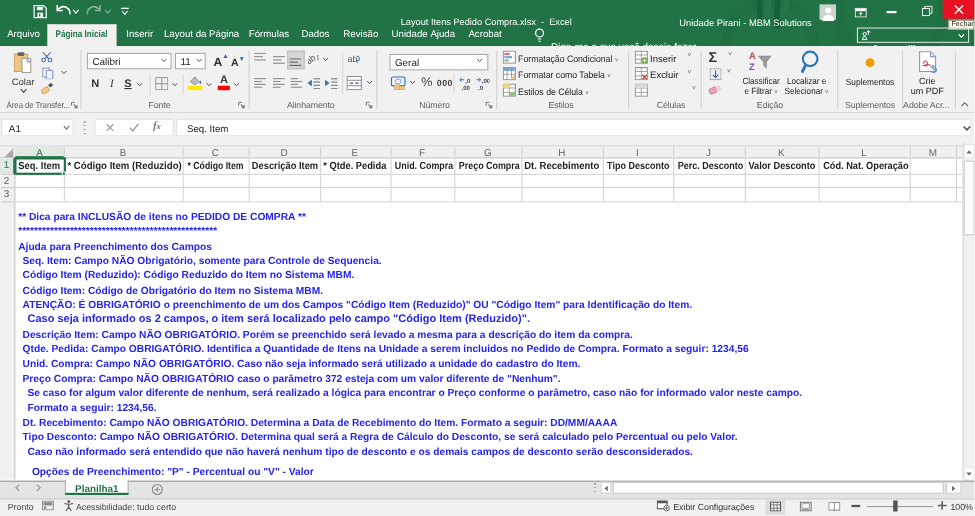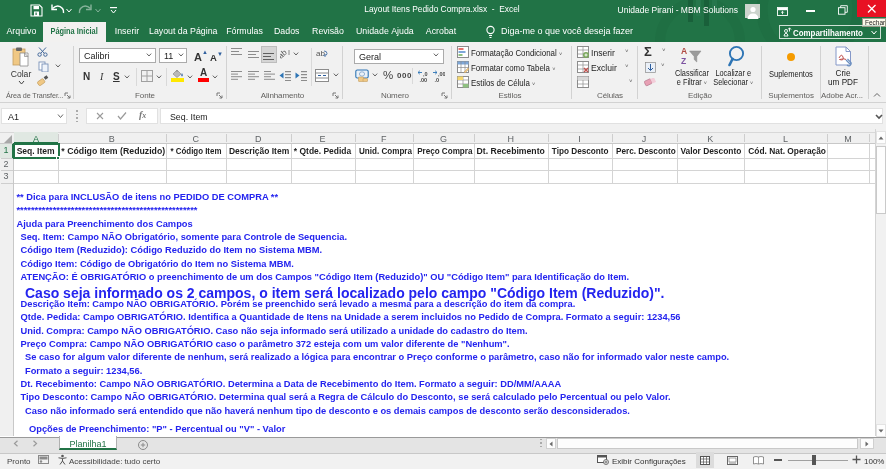--- a/index.html
+++ b/index.html
@@ -1,18 +1,18 @@
 <!DOCTYPE html>
 <html><head><meta charset="utf-8"><style>
 *{margin:0;padding:0;box-sizing:border-box;}
 html,body{width:886px;height:469px;overflow:hidden;}
 body{font-family:"Liberation Sans",sans-serif;position:relative;background:#fff;}
 .ab{position:absolute;}
 .grn{background:#217346;}
-.w{color:#fff;}
+.w{color:#fff;margin-top:11px;}
 .lbl{font-size:8px;color:#605f5d;letter-spacing:-0.1px;}
 .sep{position:absolute;width:1px;background:#d2d2d2;}
 .car{font-size:6px;color:#555;}
 svg{display:block;}
 </style></head><body>
 
 <div class="ab grn" style="left:0;top:0;width:886px;height:42px;"></div>
 <div class="ab" style="left:640px;top:0;width:220px;height:42px;overflow:hidden;opacity:1;">
 <svg width="220" height="42" viewBox="0 0 220 42">
 <circle cx="60" cy="42" r="40" fill="none" stroke="#1f6f43" stroke-width="10"></circle>
@@ -581,21 +581,21 @@
 <div class="ab" style="left:744px;top:146.4px;width:83px;text-align:center;font-size:9.3px;font-weight:bold;color:#1f1f1f;white-space:nowrap;"><span style="display:inline-block;transform:scaleX(0.9);transform-origin:50% 50%;">Cód. Nat. Operação</span></div>
 <div class="ab" style="left:13px;top:142.9px;width:47.1px;height:15.799999999999983px;border:2px solid #217346;"></div>
 <div class="ab" style="left:55.5px;top:156.2px;width:4px;height:4px;background:#217346;border:1px solid #fff;"></div>
 <div class="ab" style="left:16.5px;top:192.0px;font-size:9.3px;font-weight:bold;color:#2424ef;white-space:nowrap;">** Dica para INCLUSÃO de itens no PEDIDO DE COMPRA **</div>
 <div class="ab" style="left:16.5px;top:205.3px;font-size:9.3px;font-weight:bold;color:#2424ef;white-space:nowrap;">**************************************************</div>
 <div class="ab" style="left:16.5px;top:218.7px;font-size:9.3px;font-weight:bold;color:#2424ef;white-space:nowrap;">Ajuda para Preenchimento dos Campos</div>
 <div class="ab" style="left:20.5px;top:232.1px;font-size:9.3px;font-weight:bold;color:#2424ef;white-space:nowrap;">Seq. Item: Campo NÃO Obrigatório, somente para Controle de Sequencia.</div>
 <div class="ab" style="left:20.5px;top:245.4px;font-size:9.3px;font-weight:bold;color:#2424ef;white-space:nowrap;">Código Item (Reduzido): Código Reduzido do Item no Sistema MBM.</div>
 <div class="ab" style="left:20.5px;top:258.8px;font-size:9.3px;font-weight:bold;color:#2424ef;white-space:nowrap;">Código Item: Código de Obrigatório do Item no Sistema MBM.</div>
 <div class="ab" style="left:20.5px;top:272.1px;font-size:9.3px;font-weight:bold;color:#2424ef;white-space:nowrap;">ATENÇÃO: É OBRIGATÓRIO o preenchimento de um dos Campos "Código Item (Reduzido)" OU "Código Item" para Identificação do Item.</div>
-<div class="ab" style="left:25px;top:285.4px;font-size:14px;font-weight:bold;color:#2424ef;white-space:nowrap;">Caso seja informado os 2 campos, o item será localizado pelo campo "Código Item (Reduzido)".</div>
+<div class="ab" style="left:25px;top:285.4px;font-size:10px;font-weight:bold;color:#2424ef;white-space:nowrap;">Caso seja informado os 2 campos, o item será localizado pelo campo "Código Item (Reduzido)".</div>
 <div class="ab" style="left:20.5px;top:298.8px;font-size:9.3px;font-weight:bold;color:#2424ef;white-space:nowrap;">Descrição Item: Campo NÃO OBRIGATÓRIO. Porém se preenchido será levado a mesma para a descrição do item da compra.</div>
 <div class="ab" style="left:20.5px;top:312.1px;font-size:9.3px;font-weight:bold;color:#2424ef;white-space:nowrap;">Qtde. Pedida: Campo OBRIGATÓRIO. Identifica a Quantidade de Itens na Unidade a serem incluidos no Pedido de Compra. Formato a seguir: 1234,56</div>
 <div class="ab" style="left:20.5px;top:325.5px;font-size:9.3px;font-weight:bold;color:#2424ef;white-space:nowrap;">Unid. Compra: Campo NÃO OBRIGATÓRIO. Caso não seja informado será utilizado a unidade do cadastro do Item.</div>
 <div class="ab" style="left:20.5px;top:338.9px;font-size:9.3px;font-weight:bold;color:#2424ef;white-space:nowrap;">Preço Compra: Campo NÃO OBRIGATÓRIO caso o parâmetro 372 esteja com um valor diferente de "Nenhum".</div>
 <div class="ab" style="left:25px;top:352.2px;font-size:9.3px;font-weight:bold;color:#2424ef;white-space:nowrap;">Se caso for algum valor diferente de nenhum, será realizado a lógica para encontrar o Preço conforme o parâmetro, caso não for informado valor neste campo.</div>
 <div class="ab" style="left:25px;top:365.5px;font-size:9.3px;font-weight:bold;color:#2424ef;white-space:nowrap;">Formato a seguir: 1234,56.</div>
 <div class="ab" style="left:20.5px;top:378.9px;font-size:9.3px;font-weight:bold;color:#2424ef;white-space:nowrap;">Dt. Recebimento: Campo NÃO OBRIGATÓRIO. Determina a Data de Recebimento do Item. Formato a seguir: DD/MM/AAAA</div>
 <div class="ab" style="left:20.5px;top:392.2px;font-size:9.3px;font-weight:bold;color:#2424ef;white-space:nowrap;">Tipo Desconto: Campo NÃO OBRIGATÓRIO. Determina qual será a Regra de Cálculo do Desconto, se será calculado pelo Percentual ou pelo Valor.</div>
 <div class="ab" style="left:25px;top:405.6px;font-size:9.3px;font-weight:bold;color:#2424ef;white-space:nowrap;">Caso não informado será entendido que não haverá nenhum tipo de desconto e os demais campos de desconto serão desconsiderados.</div>
 <div class="ab" style="left:29px;top:423.5px;font-size:9.3px;font-weight:bold;color:#2424ef;white-space:nowrap;">Opções de Preenchimento: "P" - Percentual ou "V" - Valor</div>
@@ -618,21 +618,21 @@
     <svg width="6" height="7" viewBox="0 0 6 7">
       <path d="M4.5 0.8 L1.5 3.5 L4.5 6.2" fill="none" stroke="#9a9a9a" stroke-width="1.2"></path>
     </svg>
   </div>
 <div class="ab" style="left:32px;top:440px;width:6px;height:7px;">
     <svg width="6" height="7" viewBox="0 0 6 7">
       <path d="M1.5 0.8 L4.5 3.5 L1.5 6.2" fill="none" stroke="#9a9a9a" stroke-width="1.2"></path>
     </svg>
   </div>
 <div class="ab" style="left:59px;top:436px;width:58px;height:14px;background:#fff;border-bottom:2px solid #217346;border-left:1px solid #b0b0b0;border-right:1px solid #b0b0b0;"></div>
-<div class="ab" style="left:59px;top:439px;width:58px;text-align:center;font-size:9px;font-weight:normal;color:#217346;">Planilha1</div>
+<div class="ab" style="left:59px;top:439px;width:58px;text-align:center;font-size:9px;font-weight:bold;color:#217346;">Planilha1</div>
 <div class="ab" style="left:138px;top:440px;width:10px;height:10px;">
     <svg width="11" height="11" viewBox="0 0 11 11">
       <circle cx="5" cy="5" r="4.5" fill="none" stroke="#8a8a8a"></circle>
       <path d="M5 2.8 V7.2 M2.8 5 H7.2" stroke="#8a8a8a"></path>
     </svg>
   </div>
 <div class="ab" style="left:540px;top:439px;width:2px;height:9px;background:repeating-linear-gradient(#aaa 0 1.5px,transparent 1.5px 3.5px);"></div>
 <div class="ab" style="left:546px;top:438px;width:10px;height:11px;background:#fdfdfd;border:1px solid #d0d0d0;"></div>
 <div class="ab" style="left:549px;top:441px;width:4px;height:6px;">
     <svg width="4" height="6" viewBox="0 0 4 6">

